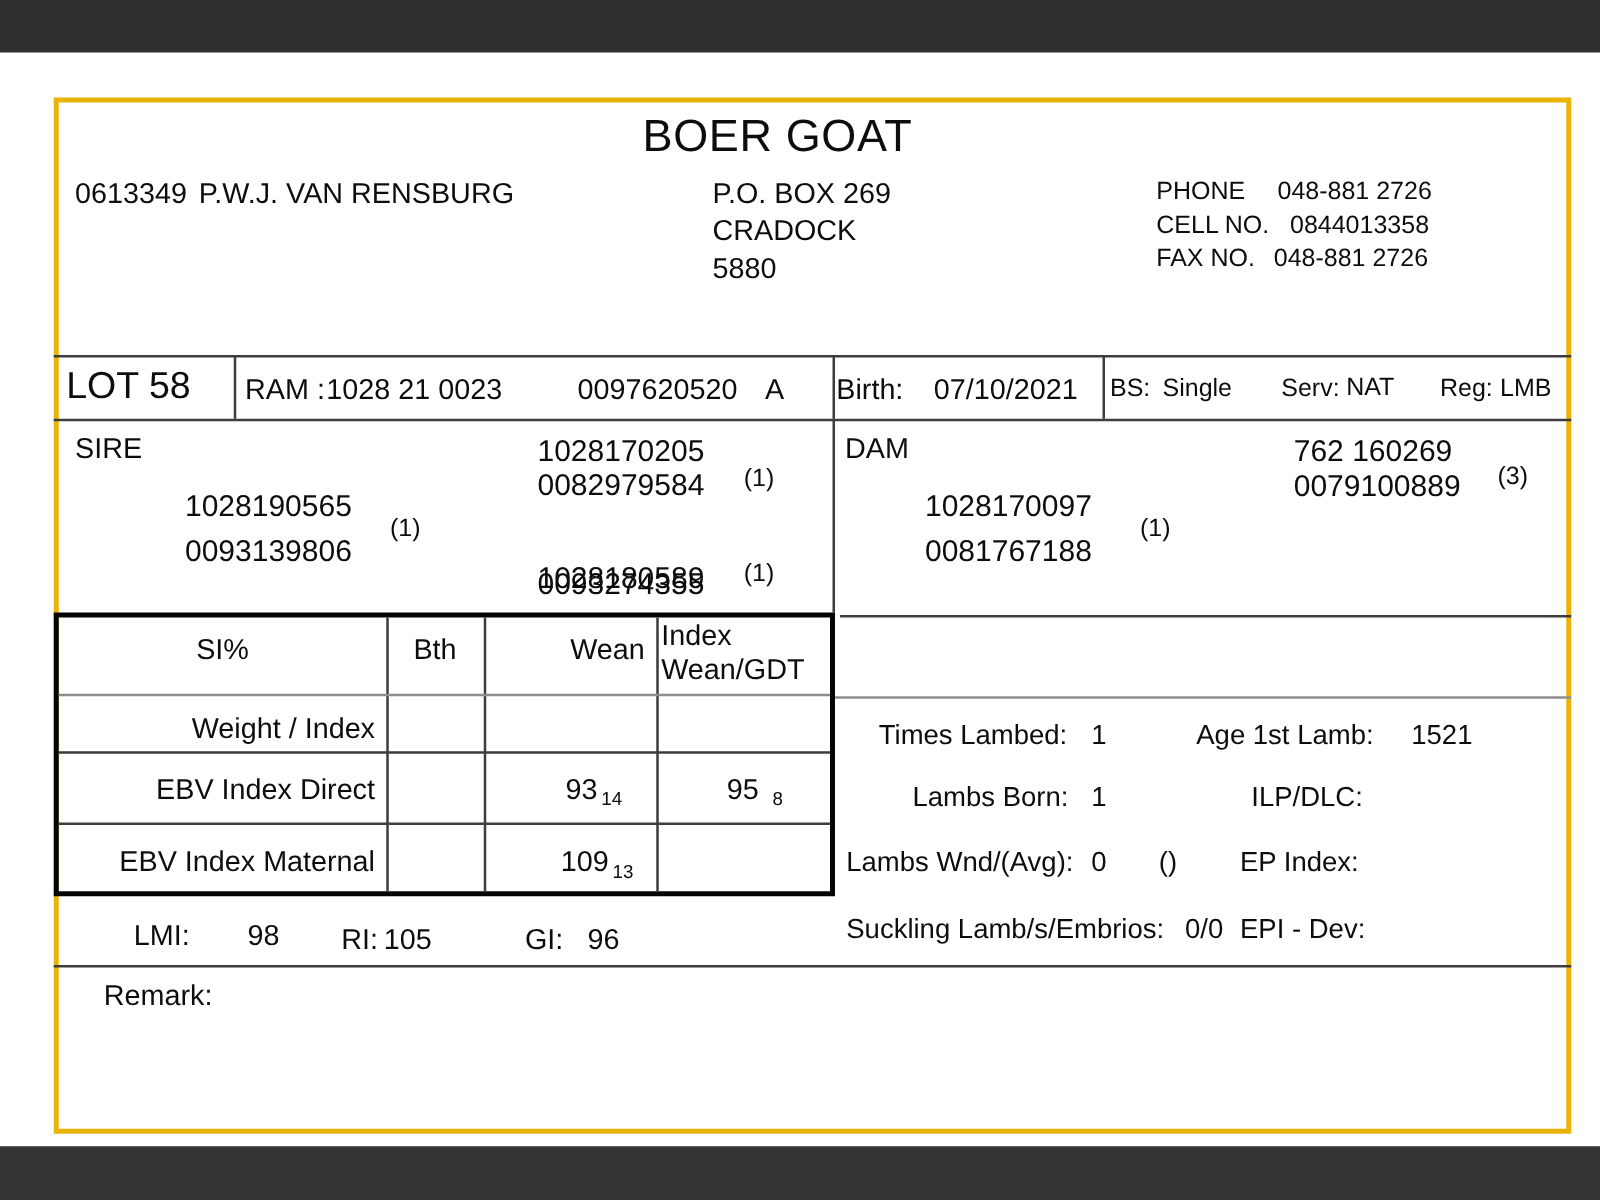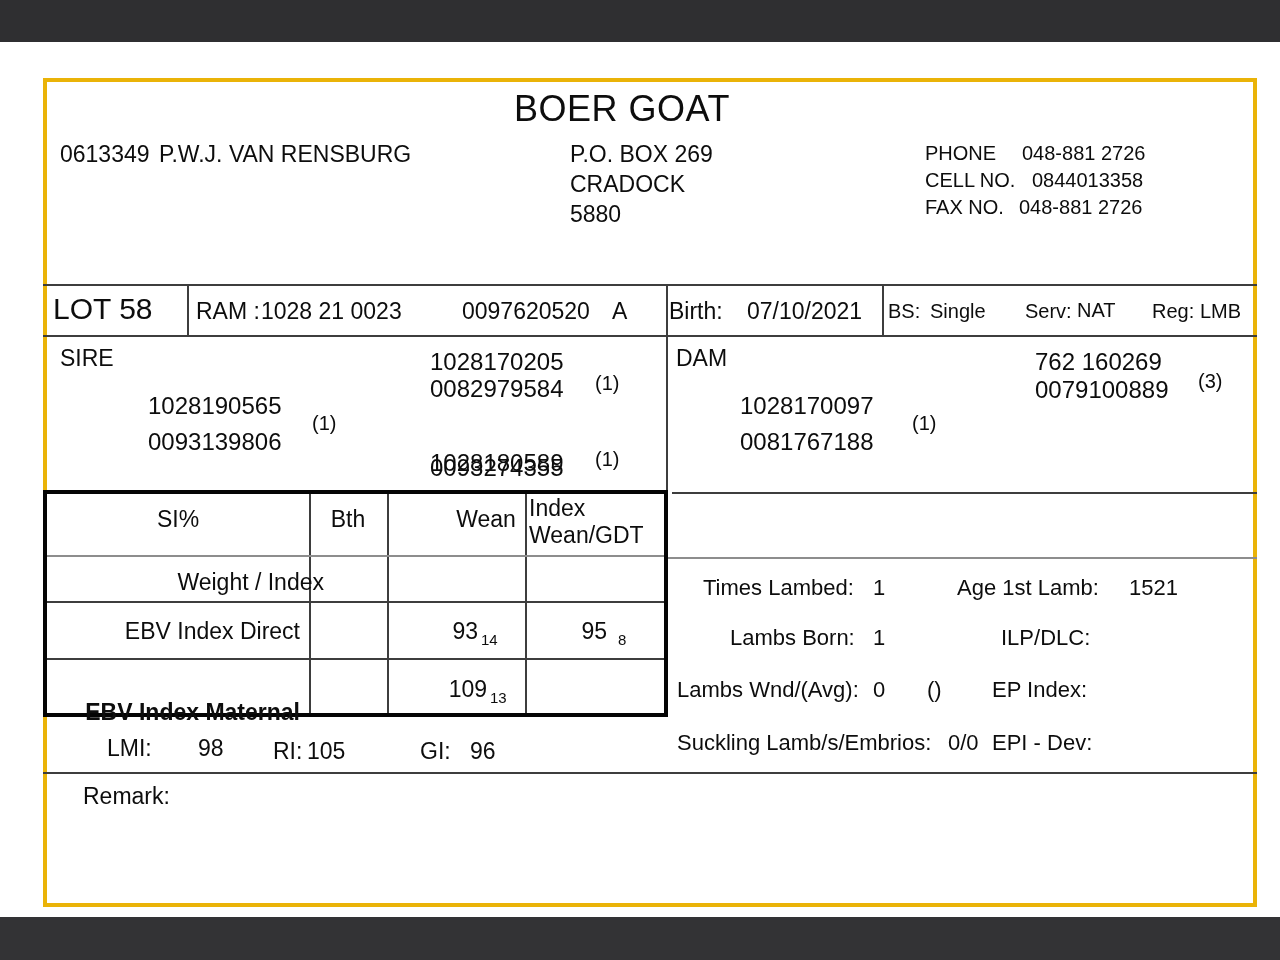--- a/index.html
+++ b/index.html
@@ -106,23 +106,23 @@
   <div class="hl lt" style="left:0;top:473px;width:617px;"></div>
   <div class="hl" style="left:0;top:519px;width:617px;"></div>
   <div class="hl" style="left:0;top:576px;width:617px;"></div>
 
   <span class="t f23 ctr" style="left:0;top:424px;width:262px;">SI%</span>
   <span class="t f23 ctr" style="left:262px;top:424px;width:78px;">Bth</span>
   <span class="t f23 ctr" style="left:340px;top:424px;width:138px;margin-left:30px;">Wean</span>
   <span class="t f23" style="left:482px;top:413px;">Index</span>
   <span class="t f23" style="left:482px;top:440px;">Wean/GDT</span>
 
-  <span class="t f23 rt" style="left:0;top:487px;width:253px;padding-left:24px;">Weight / Index</span>
+  <span class="t f23 rt" style="left:0;top:487px;width:253px;">Weight / Index</span>
   <span class="t f23 rt" style="left:0;top:536px;width:253px;">EBV Index Direct</span>
-  <span class="t f23 rt" style="left:0;top:617px;width:253px;font-weight:bold;">EBV Index Maternal</span>
+  <span class="t f23 rt" style="left:0;top:594px;width:253px;">EBV Index Maternal</span>
 
   <span class="t f23 rt" style="left:340px;top:536px;width:91px;">93</span>
   <span class="t f15" style="left:434px;top:549px;">14</span>
   <span class="t f23 rt" style="left:478px;top:536px;width:82px;">95</span>
   <span class="t f15" style="left:571px;top:549px;">8</span>
   <span class="t f23 rt" style="left:340px;top:594px;width:100px;">109</span>
   <span class="t f15" style="left:443px;top:607px;">13</span>
 
   <span class="t f23" style="left:60px;top:653px;">LMI:</span>
   <span class="t f23" style="left:135px;top:653px;margin-left:16px;">98</span>

